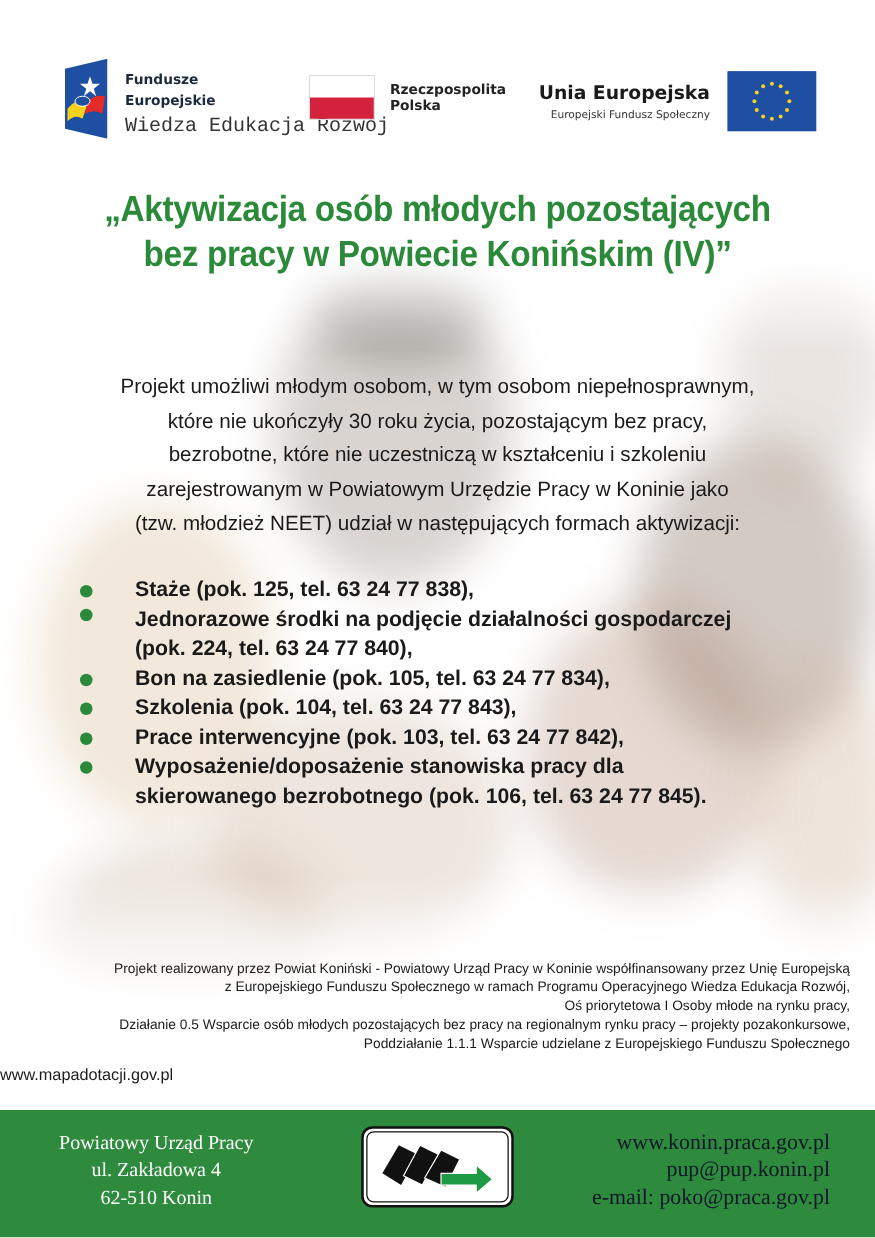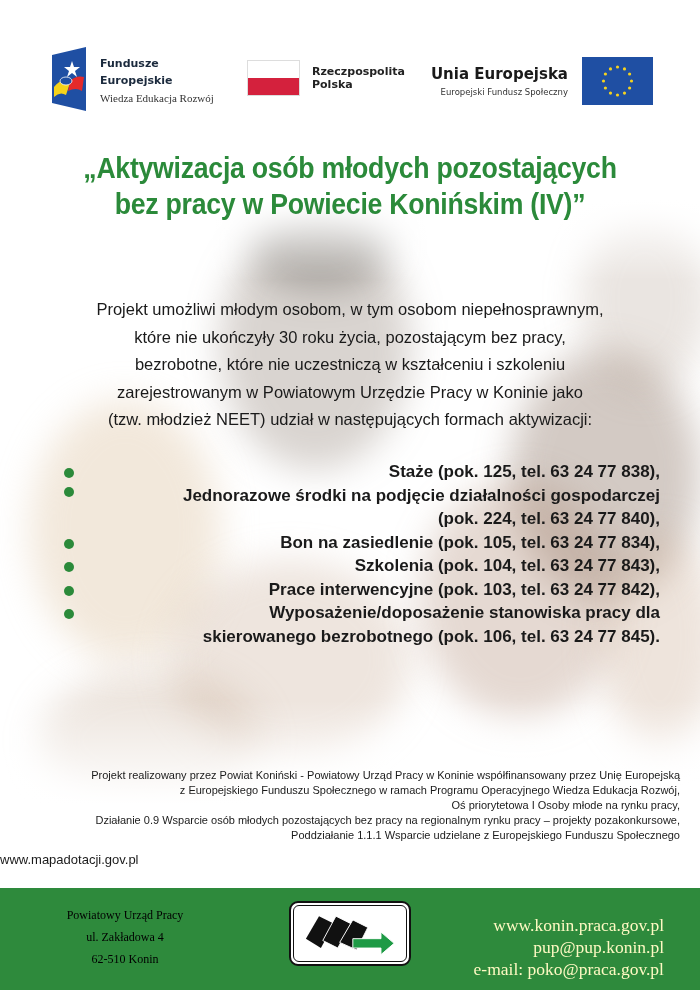--- a/index.html
+++ b/index.html
@@ -22,21 +22,21 @@
   .b8 { left: 600px; top: 330px; width: 120px; height: 220px; background: rgba(200,165,140,0.30); }
   .b9 { left: 40px; top: 470px; width: 220px; height: 140px; background: rgba(190,160,135,0.28); }
   .fadeTop { position: absolute; left: 0; top: 200px; width: 700px; height: 80px; background: linear-gradient(#fff, rgba(255,255,255,0)); }
   .fadeBottom { position: absolute; left: 0; top: 700px; width: 700px; height: 190px; background: linear-gradient(rgba(255,255,255,0), #fff 55%); }
 
   
   .logos { position: absolute; top: 45px; left: 0; width: 700px; height: 70px; }
   .fe-logo { position: absolute; left: 52px; top: 2px; width: 34px; height: 64px; }
   .fe-text { position: absolute; left: 100px; top: 10px; }
   .fe-title { font-family: "DejaVu Sans", sans-serif; font-weight: bold; font-size: 11px; line-height: 17px; color: #1b2a3d; }
-  .fe-sub { font-family: Liberation Serif, serif; font-size: 11px; color: #333; margin-top: 3px; }
+  .fe-sub { font-family: Liberation Mono, monospace; font-size: 16px; color: #333; margin-top: 3px; }
   .pl-flag { position: absolute; left: 247px; top: 15px; width: 53px; height: 36px; border: 1px solid #ddd; box-sizing: border-box; }
   .pl-flag .w { height: 50%; background: #fff; }
   .pl-flag .r { height: 50%; background: #d4213d; }
   .pl-text { position: absolute; left: 312px; top: 20px; font-family: "DejaVu Sans", sans-serif; font-weight: bold; font-size: 11px; line-height: 13px; color: #222; }
   .ue-text { position: absolute; left: 418px; top: 20px; text-align: right; width: 150px; }
   .ue-title { font-family: "DejaVu Sans", sans-serif; font-weight: bold; font-size: 15px; color: #1a1a1a; }
   .ue-sub { font-family: "DejaVu Sans", sans-serif; font-size: 8.5px; color: #333; margin-top: 4px; }
   .eu-flag { position: absolute; left: 582px; top: 12px; width: 71px; height: 48px; background: #1f4fa3; }
 
   
@@ -46,37 +46,37 @@
 
   
   .intro { position: absolute; top: 296px; left: 30px; width: 640px; text-align: center;
     font-size: 16.5px; line-height: 27.5px; color: #1a1a1a; }
   .intro div { white-space: nowrap; }
 
   
   .list { position: absolute; top: 460px; left: 60px; width: 600px; }
   .item { position: relative; padding-left: 48px; font-weight: bold; font-size: 17px; line-height: 23.5px; color: #1a1a1a; transform-origin: left; }
   .item .dot { position: absolute; left: 4px; top: 8px; width: 10px; height: 10px; border-radius: 50%; background: #2b8a3a; }
-  .item .line { display: block; white-space: nowrap; text-align: right; }
+  .item .line { display: block; white-space: nowrap; }
 
   
   .note { position: absolute; top: 744px; left: 20px; width: 660px; text-align: right;
     font-size: 11px; line-height: 15px; color: #1a1a1a; margin-top: 24px; }
   .note div { white-space: nowrap; }
   .mapa { position: absolute; top: 852px; left: 0; width: 700px; text-align: left; font-size: 13px; color: #1a1a1a; }
 
   
   .footer { position: absolute; left: 0; top: 888px; width: 700px; height: 102px; background: #2e8a3c; }
   .addr { position: absolute; left: 30px; top: 16px; width: 190px; text-align: center;
-    font-family: "Liberation Serif", serif; font-size: 12px; line-height: 22px; color: #000000; }
+    font-family: "Liberation Serif", serif; font-size: 16px; line-height: 22px; color: #ffffff; }
   .pup-logo { position: absolute; left: 289px; top: 13px; width: 122px; height: 65px; background: #fff;
     border: 2px solid #111; border-radius: 9px; box-sizing: border-box; }
   .pup-logo::before { content: ""; position: absolute; inset: 2px; border: 1.5px solid #111; border-radius: 6px; }
   .contact { position: absolute; right: 36px; top: 14px; text-align: right;
-    font-family: "Liberation Serif", serif; font-size: 17.5px; line-height: 22px; color: #fef9c3; margin-top: 12px; }
+    font-family: "Liberation Serif", serif; font-size: 17.5px; line-height: 22px; color: #0f172a; }
 </style>
 </head>
 <body>
 
 <div class="backdrop">
   <div class="blob b1"></div>
     <div class="blob b2"></div>
     <div class="blob b3"></div>
   <div class="blob b4"></div>
     <div class="blob b5"></div>
@@ -173,21 +173,21 @@
     <span class="dot"></span>
     <span class="line">Wyposażenie/doposażenie stanowiska pracy dla</span>
     <span class="line">skierowanego bezrobotnego (pok. 106, tel. 63  24 77 845).</span>
   </div>
 </div>
 
 <div class="note">
   <div>Projekt realizowany przez Powiat Koniński - Powiatowy Urząd Pracy w Koninie współfinansowany przez Unię Europejską</div>
   <div>z Europejskiego Funduszu Społecznego  w ramach Programu Operacyjnego Wiedza Edukacja Rozwój,</div>
   <div>Oś priorytetowa I Osoby młode na rynku pracy,</div>
-  <div>Działanie 0.9 Wsparcie osób młodych pozostających bez pracy na regionalnym rynku pracy – projekty pozakonkursowe,</div>
+  <div>Działanie 0.5 Wsparcie osób młodych pozostających bez pracy na regionalnym rynku pracy – projekty pozakonkursowe,</div>
   <div>Poddziałanie 1.1.1 Wsparcie udzielane z Europejskiego Funduszu Społecznego</div>
 </div>
 <div class="mapa">www.mapadotacji.gov.pl</div>
 
 <div class="footer">
   <div class="addr">
     <div>Powiatowy Urząd Pracy</div>
     <div>ul. Zakładowa 4</div>
     <div>62-510 Konin</div>
   </div>

